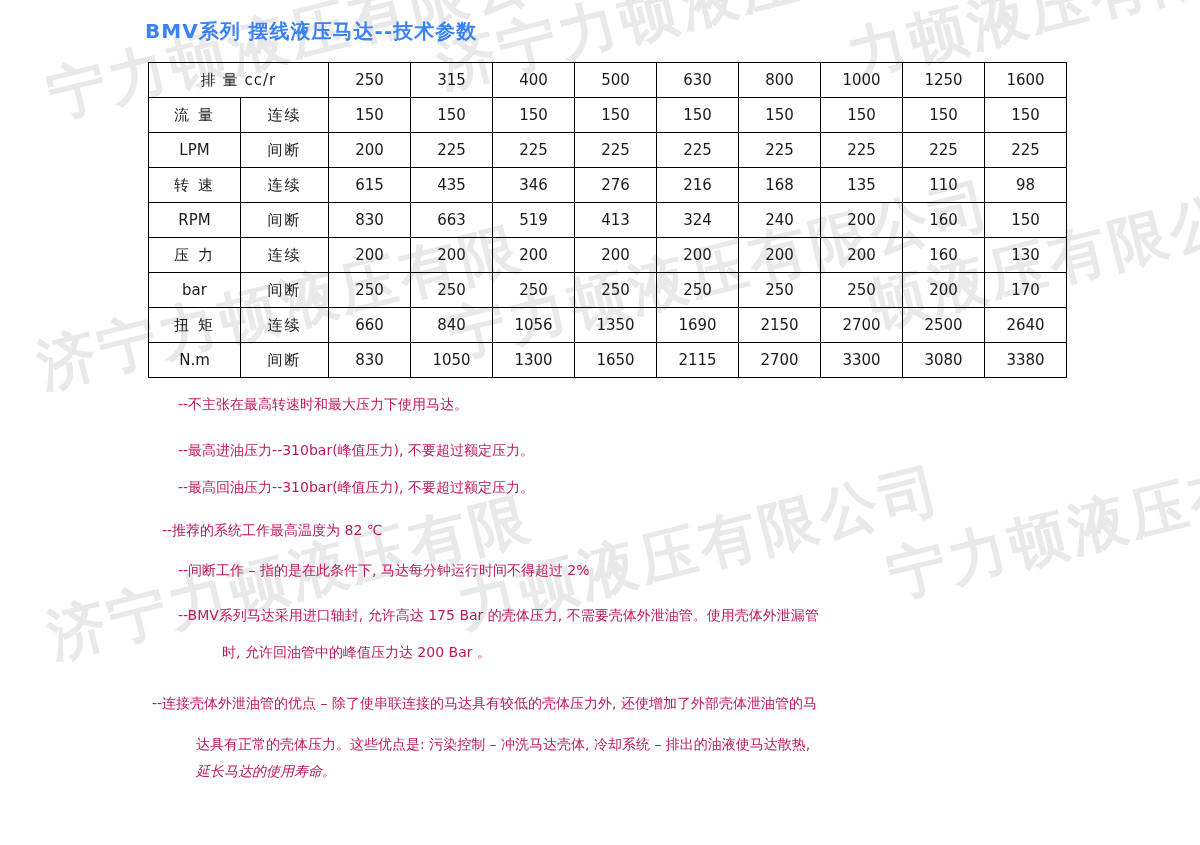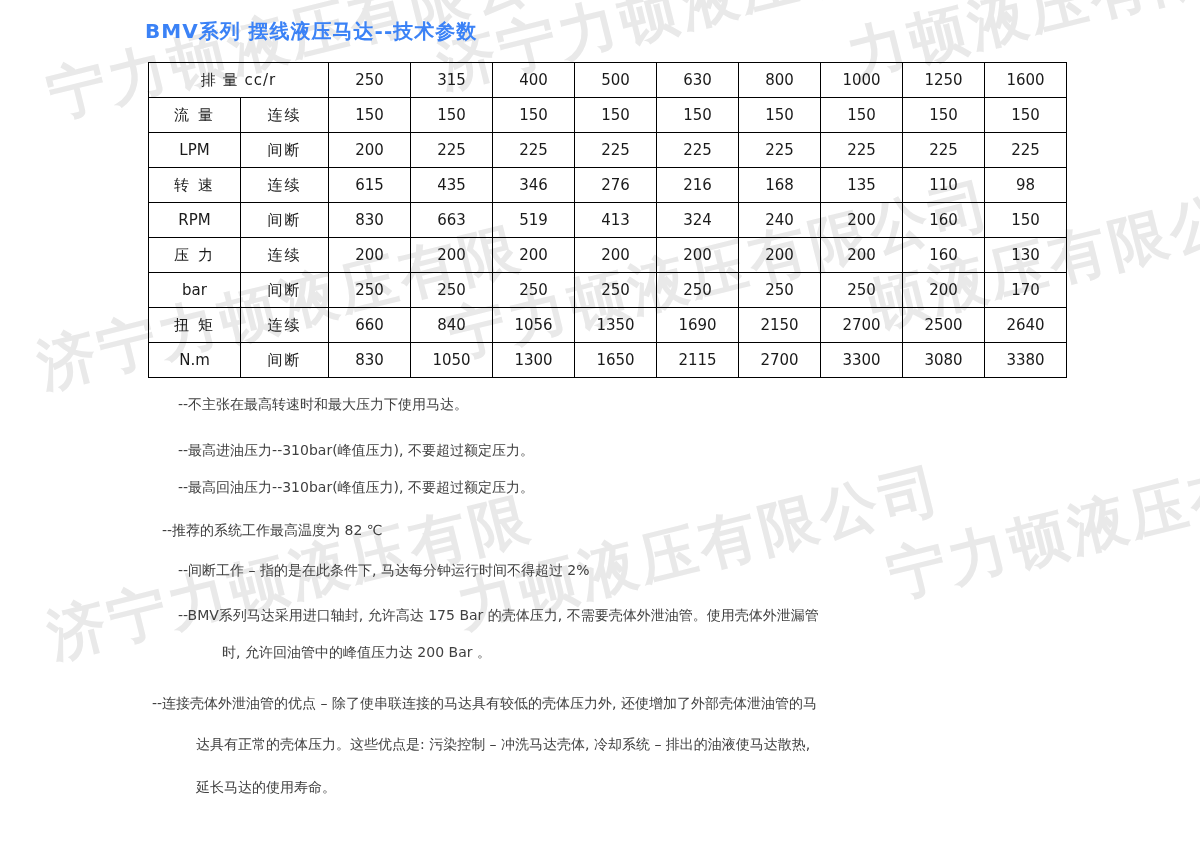--- a/index.html
+++ b/index.html
@@ -112,35 +112,35 @@
 
   
   #notes {
     position: absolute;
     left: 0;
     top: 392px;
     width: 1200px;
   }
   .note {
     font-size: 14px;
-    color: #404040;
+    color: #be185d;
     line-height: 1.5;
     font-family: "DejaVu Sans", "Liberation Sans", sans-serif;
     white-space: pre;
   }
   .n1 { position: absolute; left: 178px; top: 2px; }
   .n2 { position: absolute; left: 178px; top: 48px; }
   .n3 { position: absolute; left: 178px; top: 85px; }
   .n4 { position: absolute; left: 162px; top: 128px; }
   .n5 { position: absolute; left: 178px; top: 168px; }
   .n6 { position: absolute; left: 178px; top: 213px; }
   .n6b { position: absolute; left: 222px; top: 250px; }
   .n7 { position: absolute; left: 152px; top: 301px; }
   .n7b { position: absolute; left: 196px; top: 342px; }
-  .n7c { position: absolute; left: 196px; top: 385px; }
+  .n7c { position: absolute; left: 196px; top: 369px; font-style: italic; }
 </style>
 </head>
 <body>
 
 <div id="watermark">
   <div class="wm wm-1">宁力顿液压有限公司</div>
   <div class="wm wm-2">济宁力顿液压有限</div>
   <div class="wm wm-3">力顿液压有限公司</div>
   <div class="wm wm-4">济宁力顿液压有限</div>
   <div class="wm wm-5">宁力顿液压有限公司</div>

